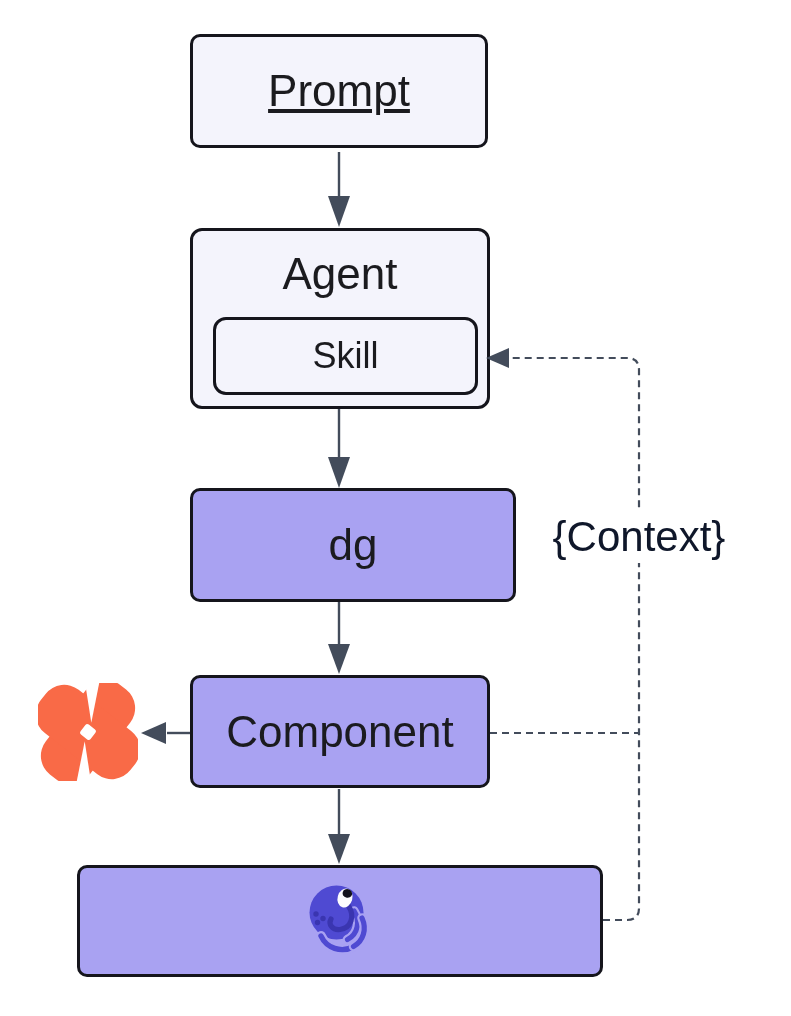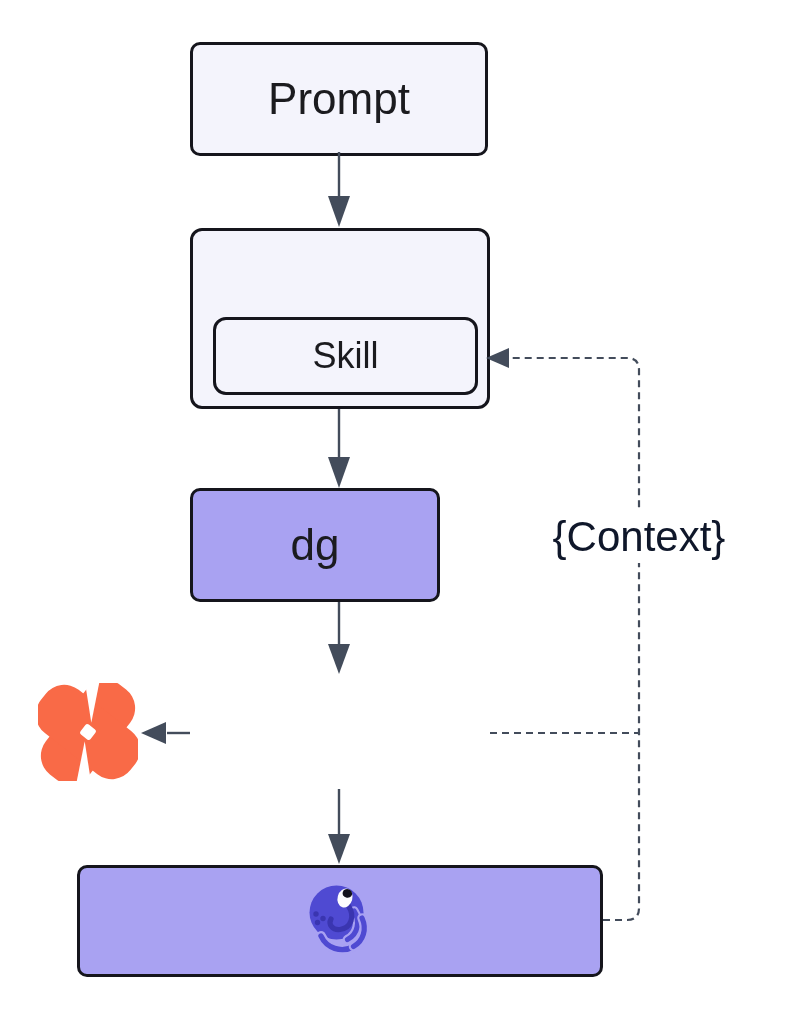--- a/index.html
+++ b/index.html
@@ -19,27 +19,27 @@
     display: flex;
     align-items: center;
     justify-content: center;
     font-size: 44px;
     color: #1B1B1F;
     z-index: 1;
   }
   .light  { background: #F4F4FC; }
   .purple { background: #A9A2F2; }
 
-  #node-prompt    { left: 190px; top: 42px;  width: 298px; height: 114px; }
+  #node-prompt    { left: 190px; top: 34px;  width: 298px; height: 114px; text-decoration: underline; }
   #node-agent     { left: 190px; top: 228px; width: 300px; height: 181px; border-radius: 12px;
                     flex-direction: column; justify-content: flex-start; }
   .agent-title    { height: 86px; display: flex; align-items: center; justify-content: center; }
   #node-skill     { left: 14px;  top: 86px;  width: 265px; height: 78px; border-radius: 13px;
                     font-size: 36px; margin-left: 6px; }
-  #node-dg        { left: 190px; top: 488px; width: 250px; height: 114px; }
+  #node-dg        { left: 190px; top: 488px; width: 326px; height: 114px; }
   #node-component { left: 190px; top: 675px; width: 300px; height: 113px; }
   #node-runtime   { left: 77px;  top: 865px; width: 526px; height: 112px; }
 
   .icon-x {
     position: absolute;
     left: 38px; top: 683px;
     width: 100px; height: 98px;
     z-index: 1;
   }
   .connectors {
@@ -85,29 +85,33 @@
       <polygon points="166,722 166,744 141,733"></polygon>
       <polygon points="509,348 509,368 486,358"></polygon>
     </g>
   </svg>
 
   <div class="node light" id="node-prompt">
     <span>Prompt</span>
   </div>
 
   <div class="node light" id="node-agent">
+    <div class="agent-title">Agent</div>
     <div class="node light" id="node-skill">
       <span>Skill</span>
     </div>
   </div>
 
   <div class="node purple" id="node-dg">
     <span>dg</span>
   </div>
 
+  <div class="node purple" id="node-component">
+    <span>Component</span>
+  </div>
 
   <div class="node purple" id="node-runtime">
 
     <svg width="66" height="72" viewBox="0 0 64 72">
       <circle cx="28.5" cy="27.5" r="27" fill="#4F4AD2"></circle>
 
       <path d="M13,51 C18.5,63 33,68.5 46,61.5" stroke="#A9A2F2" stroke-width="10" fill="none" stroke-linecap="round"></path>
       <path d="M13,51 C18.5,63 33,68.5 46,61.5" stroke="#4F4AD2" stroke-width="5.4" fill="none" stroke-linecap="round"></path>
 
       <path d="M46,26 C52.5,36 50,49 39.5,54.5" stroke="#A9A2F2" stroke-width="9.5" fill="none" stroke-linecap="round"></path>

